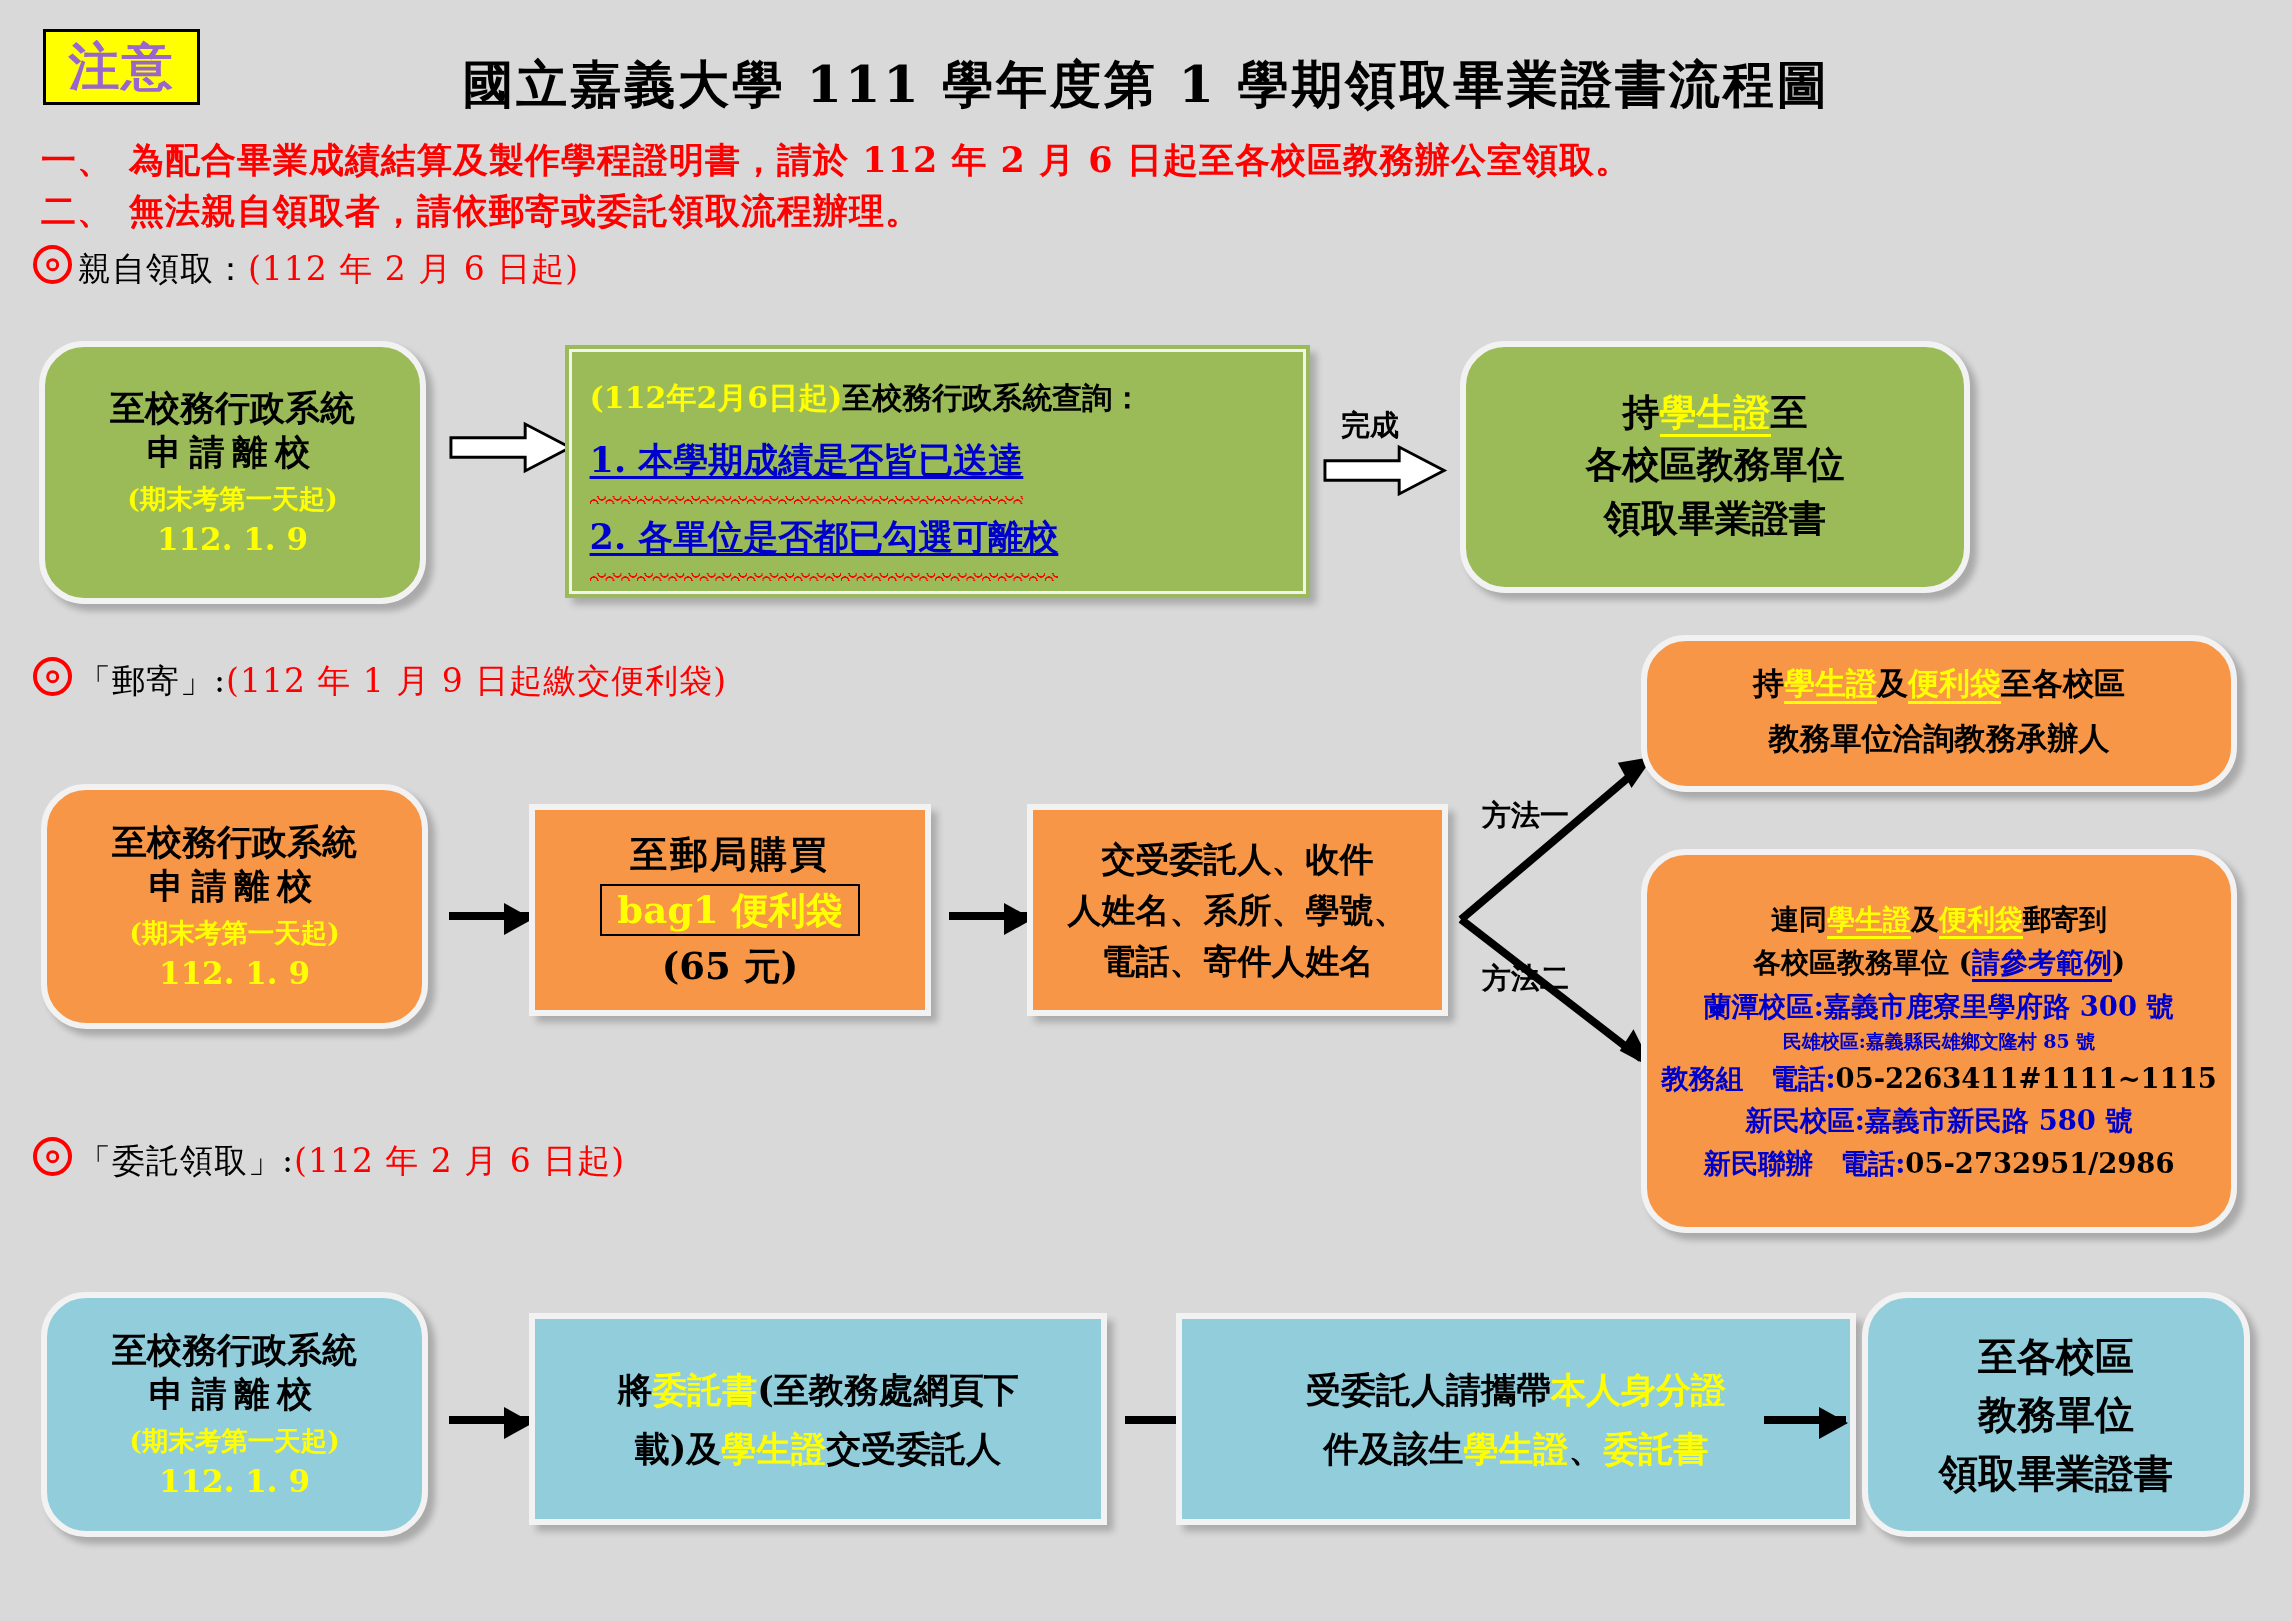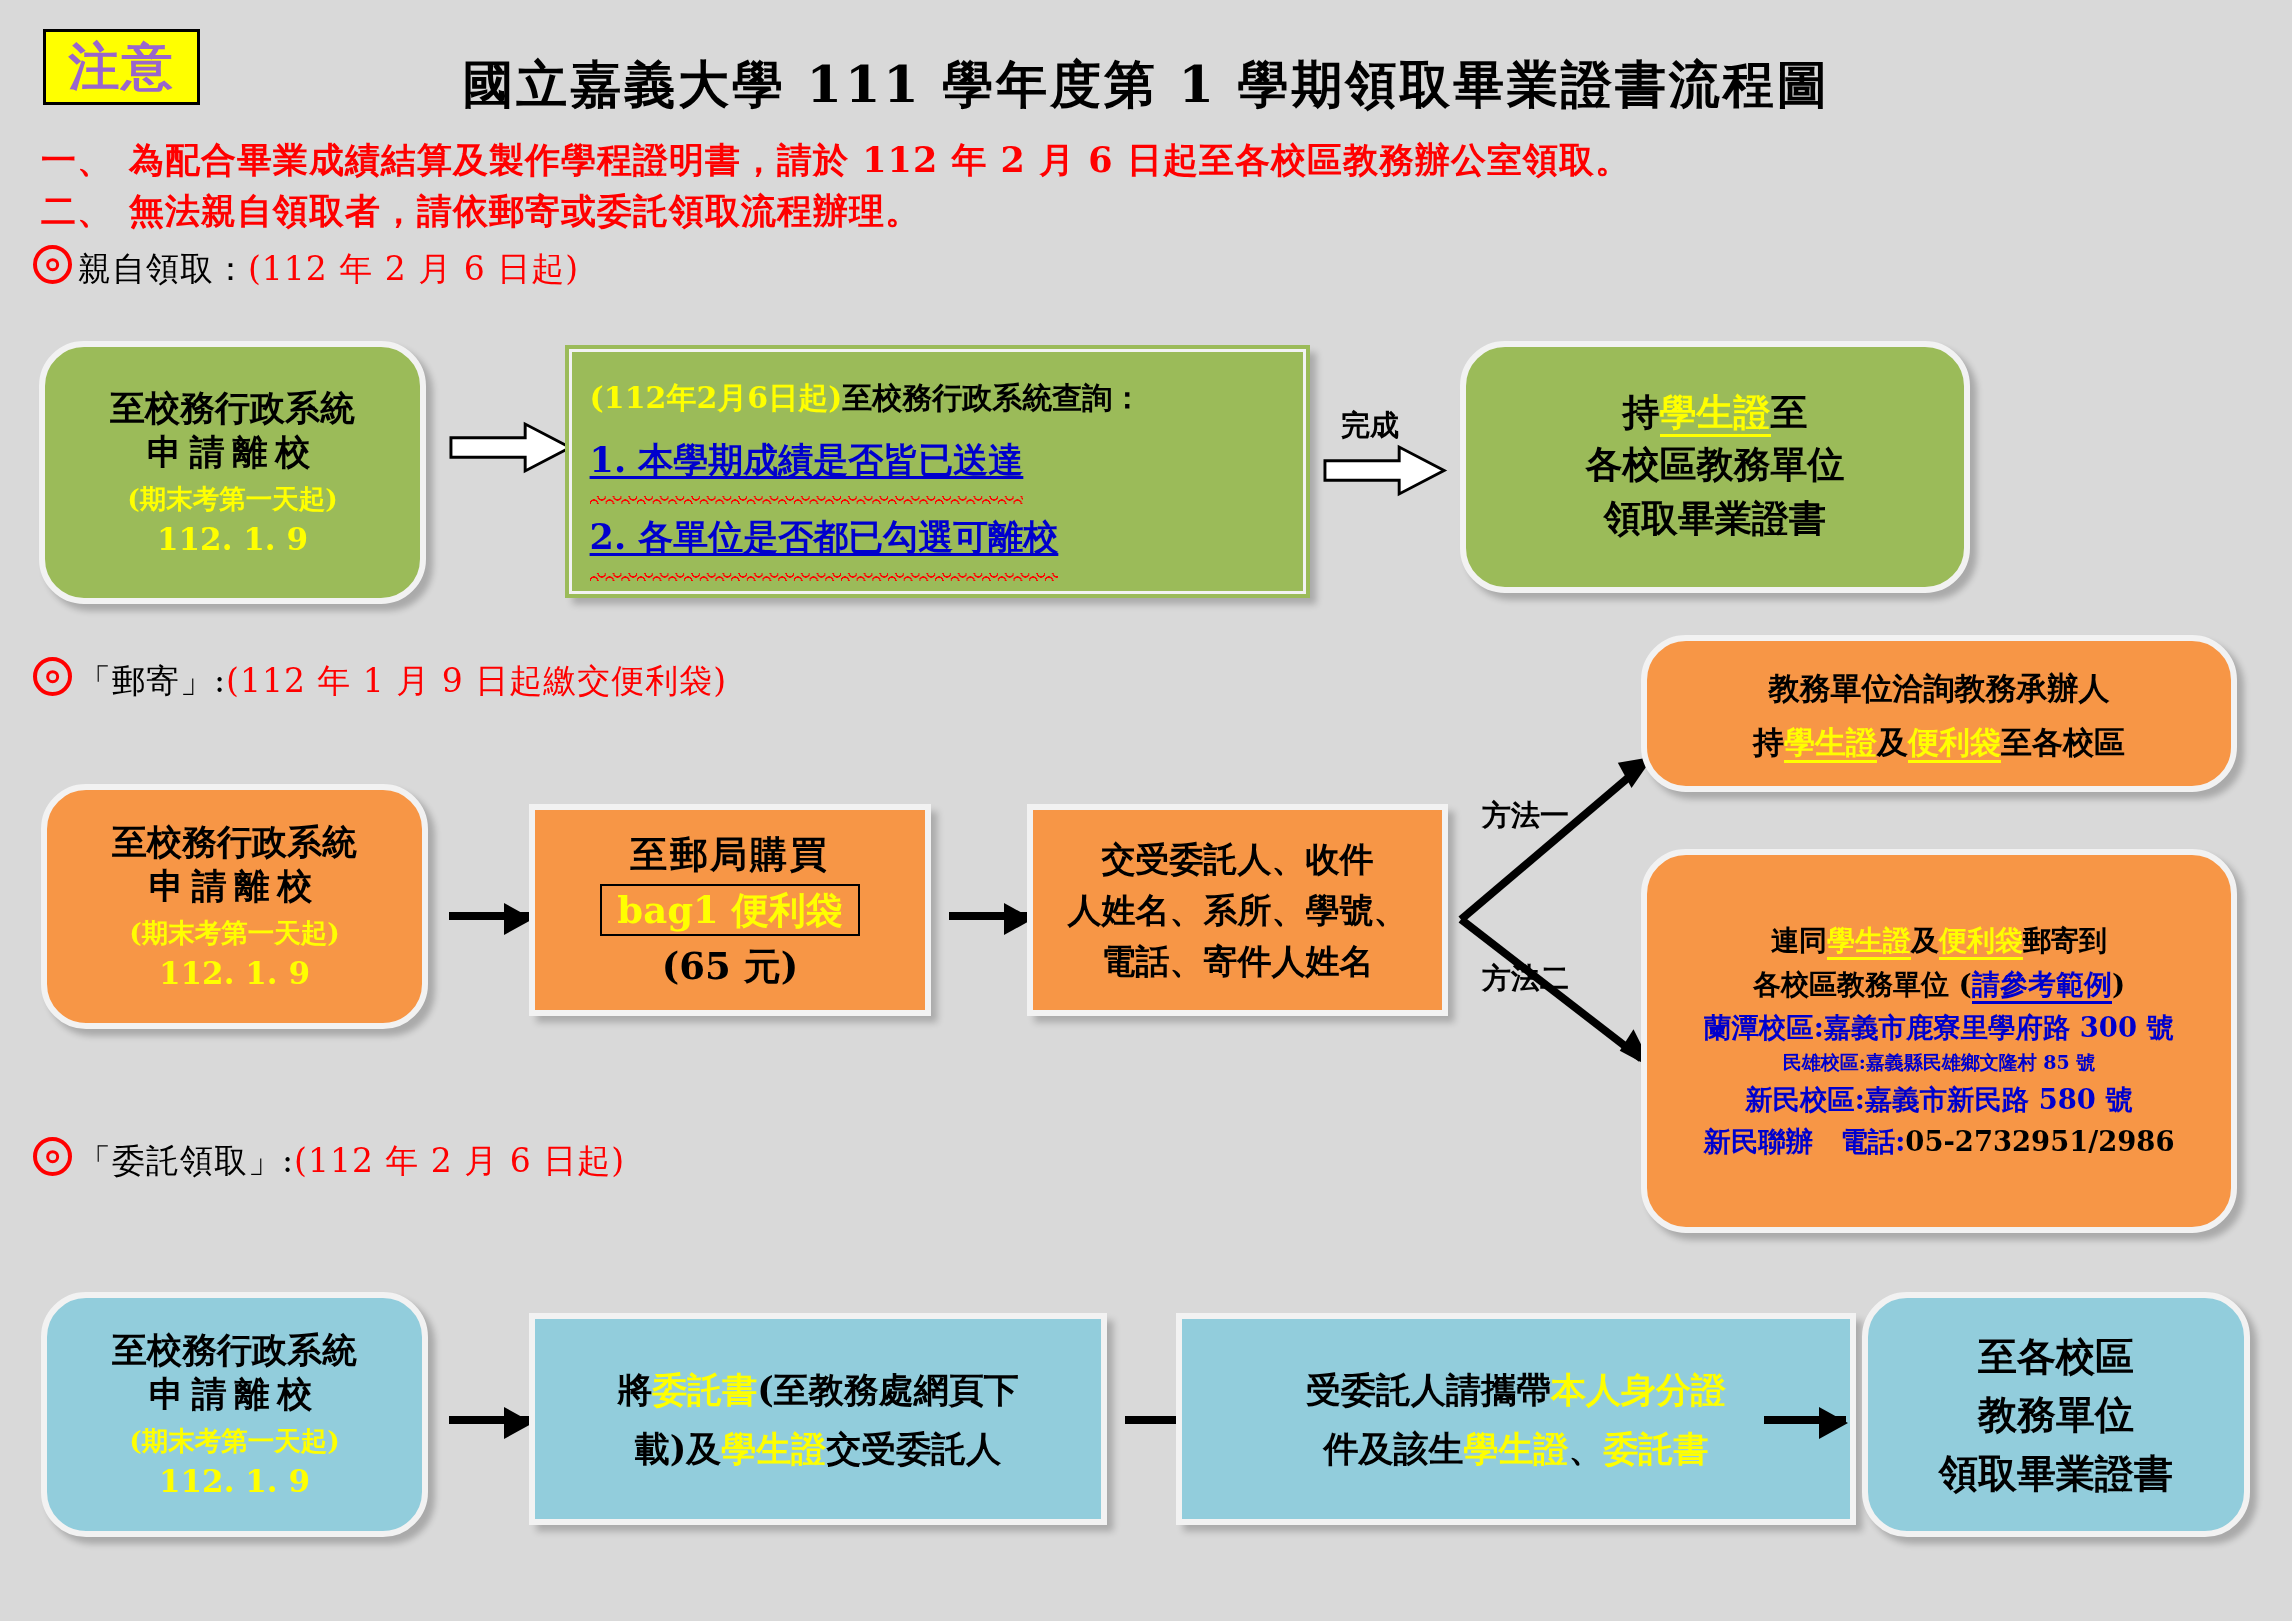--- a/index.html
+++ b/index.html
@@ -199,35 +199,38 @@
   <line x1="4" y1="178" x2="200" y2="178" stroke="#000" stroke-width="0"></line>
   <line x1="4" y1="178" x2="188" y2="22" stroke="#000" stroke-width="8"></line>
   <polygon points="200,12 164,18 178,44" fill="#000"></polygon>
   <line x1="4" y1="178" x2="188" y2="320" stroke="#000" stroke-width="8"></line>
   <polygon points="200,330 166,312 180,290" fill="#000"></polygon>
 </svg>
 <div class="abs arrow-label" style="left:1482px;top:796px;">方法一</div>
 <div class="abs arrow-label" style="left:1482px;top:959px;">方法二</div>
 
 <div class="abs rbox orange wframe" style="left:1641px;top:635px;width:596px;height:157px;">
-  <span class="ln blk" style="font-size:31px;line-height:1.9;">教務單位洽詢教務承辦人</span>
   <span class="ln" style="font-size:31px;line-height:1.6;">
     <span class="blk">持</span><span class="u-yel">學生證</span><span class="blk">及</span><span class="u-yel">便利袋</span><span class="blk">至各校區</span>
   </span>
+  <span class="ln blk" style="font-size:31px;line-height:1.9;">教務單位洽詢教務承辦人</span>
 </div>
 
 <div class="abs rbox orange wframe" style="left:1641px;top:849px;width:596px;height:384px;justify-content:center;">
   <span class="ln" style="font-size:28px;line-height:1.55;">
     <span class="blk">連同</span><span class="u-yel">學生證</span><span class="blk">及</span><span class="u-yel">便利袋</span><span class="blk">郵寄到</span>
   </span>
   <span class="ln" style="font-size:28px;line-height:1.55;">
     <span class="blk">各校區教務單位 (</span><span class="blu u-blu">請參考範例</span><span class="blk">)</span>
   </span>
   <span class="ln blu" style="font-size:27.4px;line-height:1.55;">蘭潭校區:嘉義市鹿寮里學府路 300 號</span>
   <span class="ln blu" style="font-size:19px;line-height:1.55;">民雄校區:嘉義縣民雄鄉文隆村 85 號</span>
+  <span class="ln" style="font-size:27.4px;line-height:1.55;">
+    <span class="blu">教務組　電話:</span><span class="blk">05-2263411#1111~1115</span>
+  </span>
   <span class="ln blu" style="font-size:27.4px;line-height:1.55;">新民校區:嘉義市新民路 580 號</span>
   <span class="ln" style="font-size:27.4px;line-height:1.55;">
     <span class="blu">新民聯辦　電話:</span><span class="blk">05-2732951/2986</span>
   </span>
 </div>
 
 <div class="abs sect-head" style="top:1137px;">
   <span class="bullet"></span><span class="sh-black">「委託領取」:</span><span class="sh-red">(112 年 2 月 6 日起)</span>
 </div>
 

